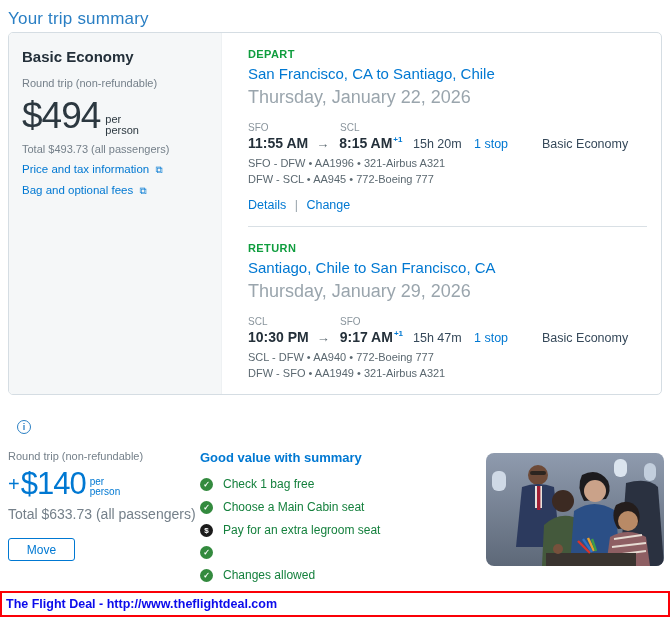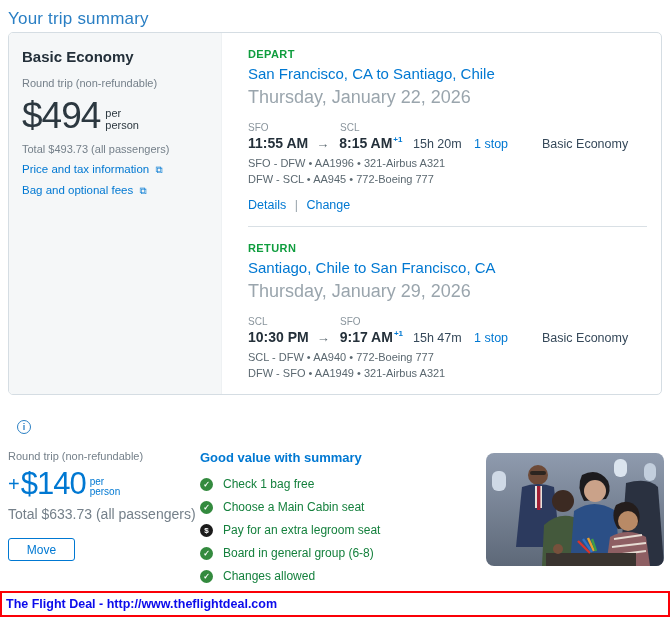--- a/index.html
+++ b/index.html
@@ -24,21 +24,21 @@
     position:absolute; left:8px; right:8px; top:32px; height:363px;
     border:1px solid #d5dde3; border-radius:5px;
     display:flex; overflow:hidden; background:#fff;
   }
   .fare-panel {
     width:213px; background:#f5f7f8; padding:15px 13px;
     flex:none; border-right:1px solid #eef1f3;
   }
   .fare-name { font-size:15px; font-weight:700; color:#24303a; margin-bottom:12px; }
   .fare-triptype { font-size:11px; color:#75808a; margin-bottom:6px; }
-  .fare-price-row { display:flex; align-items:center; margin:2px 0 6px 0; }
+  .fare-price-row { display:flex; align-items:flex-end; margin:2px 0 6px 0; }
   .fare-price { font-size:37px; font-weight:300; color:#2c3840; letter-spacing:-1px; }
   .price-suffix { font-size:11px; color:#2c3840; line-height:1.05; margin-left:5px; margin-top:8px; }
   .fare-total, .fare-taxnote { font-size:11px; color:#75808a; margin-bottom:6px; }
   .fare-link { font-size:11.5px; color:#0078d2; margin-top:8px; cursor:pointer; display:block; text-decoration:none; }
   .ext-icon { font-size:10px; color:#0078d2; margin-left:3px; }
 
   .slices { flex:1; padding:0 14px 0 26px; }
   .slice { padding-top:15px; }
   .slice-divider { border-top:1px solid #d9e0e5; margin:14px 0 0 0; }
 
@@ -248,21 +248,20 @@
         <div class="benefit-row">
           <span class="bi check">✓</span>
           <span class="benefit-label">Choose a Main Cabin seat</span>
         </div>
         <div class="benefit-row">
           <span class="bi dollar">$</span>
           <span class="benefit-label">Pay for an extra legroom seat</span>
         </div>
         <div class="benefit-row">
           <span class="bi check">✓</span>
-          <span class="benefit-label">Board in general group (6-8)</span>
         </div>
         <div class="benefit-row">
           <span class="bi check">✓</span>
           <span class="benefit-label">Changes allowed</span>
         </div>
         <div class="benefit-row">
           <span class="bi check">✓</span>
           <span class="benefit-label">Full refund to travel credit</span>
         </div>
       </div>

